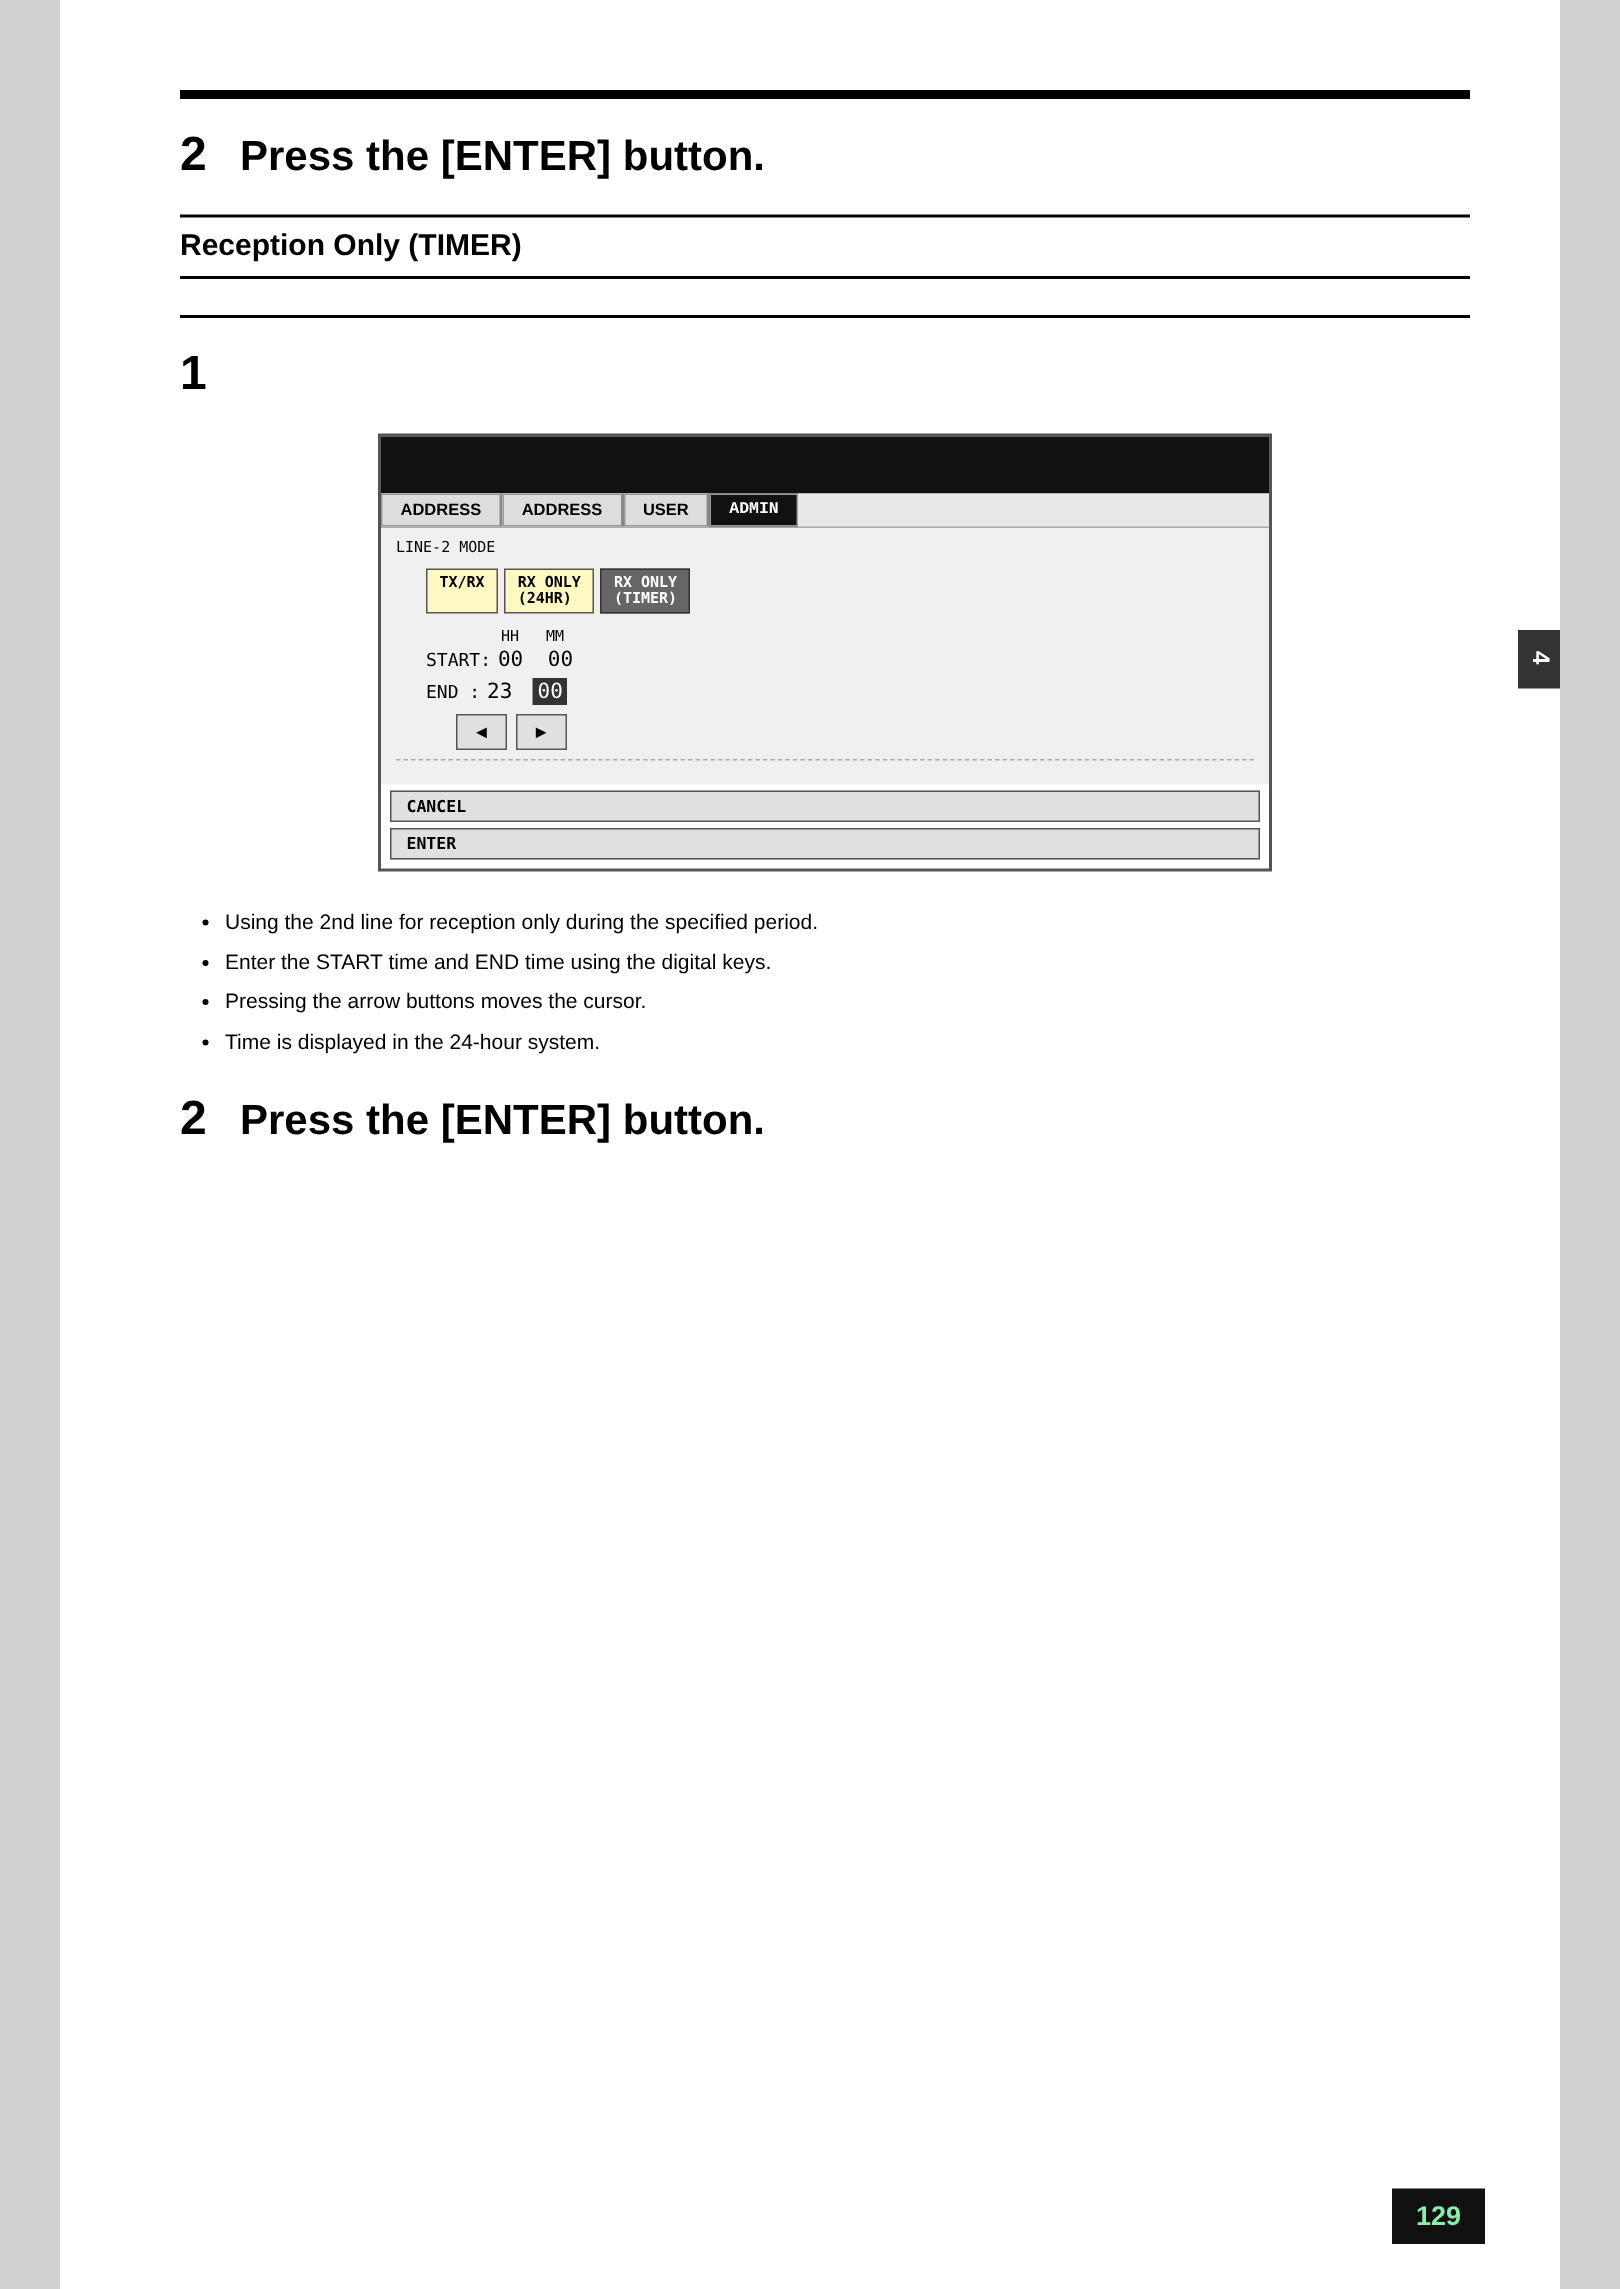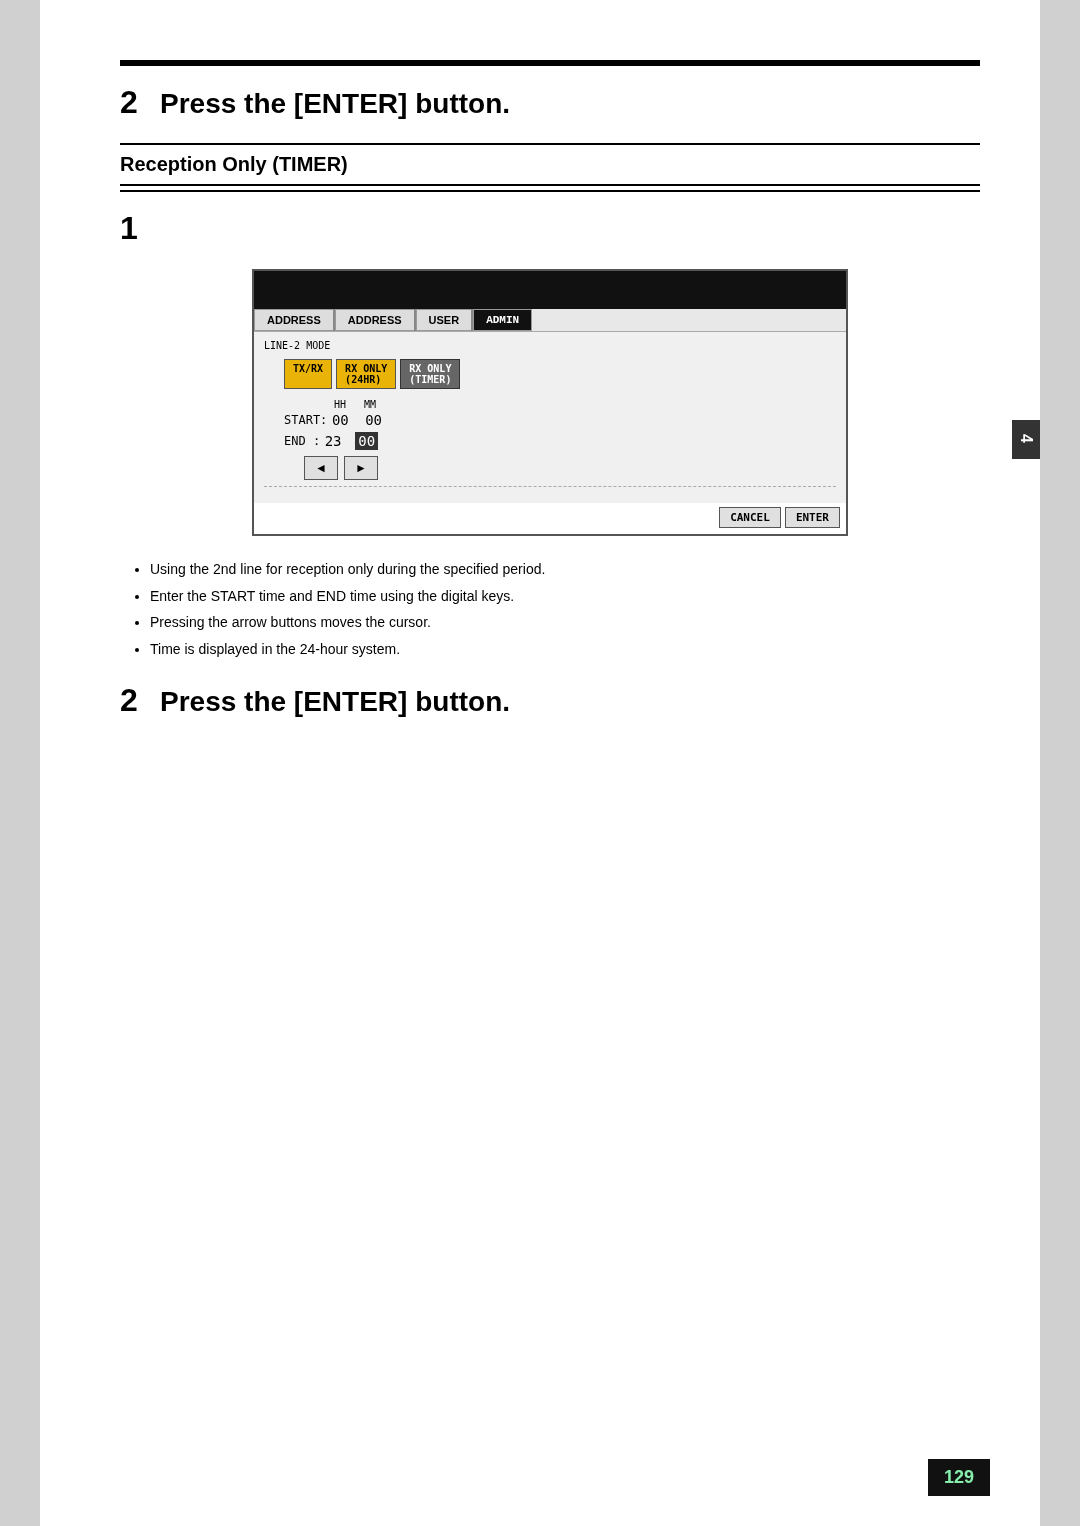--- a/index.html
+++ b/index.html
@@ -33,21 +33,21 @@
       font-size: 32px;
       font-weight: bold;
       min-width: 30px;
     }
     .section-heading {
       border-top: 2px solid #000;
       border-bottom: 2px solid #000;
       font-size: 20px;
       font-weight: bold;
       padding: 8px 0;
-      margin-bottom: 4px;
+      margin-bottom: 24px;
     }
     .sub-rule {
       border-top: 2px solid #000;
       margin-bottom: 18px;
     }
 
     
     .screen-container {
       margin: 0 auto 20px auto;
       width: 596px;
@@ -98,21 +98,21 @@
     .screen-buttons-row {
       display: flex;
       gap: 4px;
       margin-bottom: 10px;
       margin-left: 20px;
     }
     .screen-btn {
       border: 1px solid #555;
       padding: 3px 8px;
       font-size: 10px;
-      background: #eab308;
+      background: #fef9c3;
       font-family: monospace;
       font-weight: bold;
       cursor: pointer;
     }
     .screen-btn.highlighted {
       background: #666;
       color: #fff;
       border-color: #333;
     }
     .screen-time-area {
@@ -165,20 +165,21 @@
     }
     .screen-divider {
       border-top: 1px dashed #aaa;
       margin: 6px 0;
     }
     .screen-footer {
       display: flex;
       justify-content: flex-end;
       gap: 4px;
       padding: 4px 6px 6px;
+      flex-direction: column;
     }
     .screen-footer-btn {
       border: 1px solid #555;
       padding: 3px 10px;
       font-size: 11px;
       background: #e0e0e0;
       font-family: monospace;
       font-weight: bold;
       cursor: pointer;
     }

